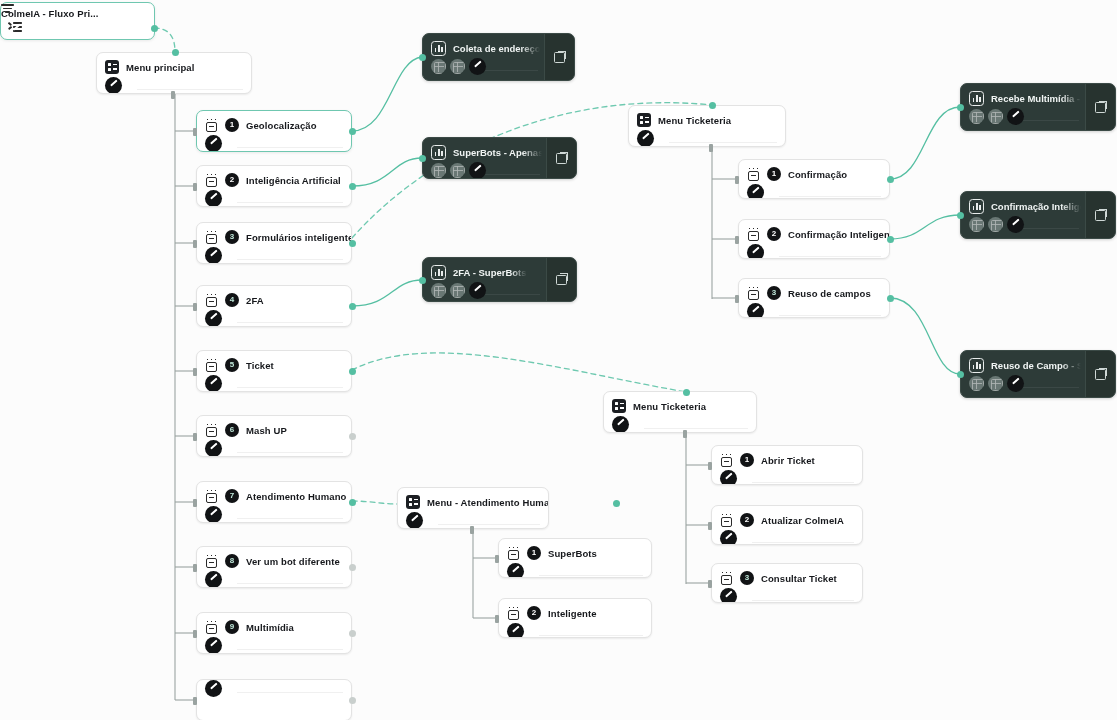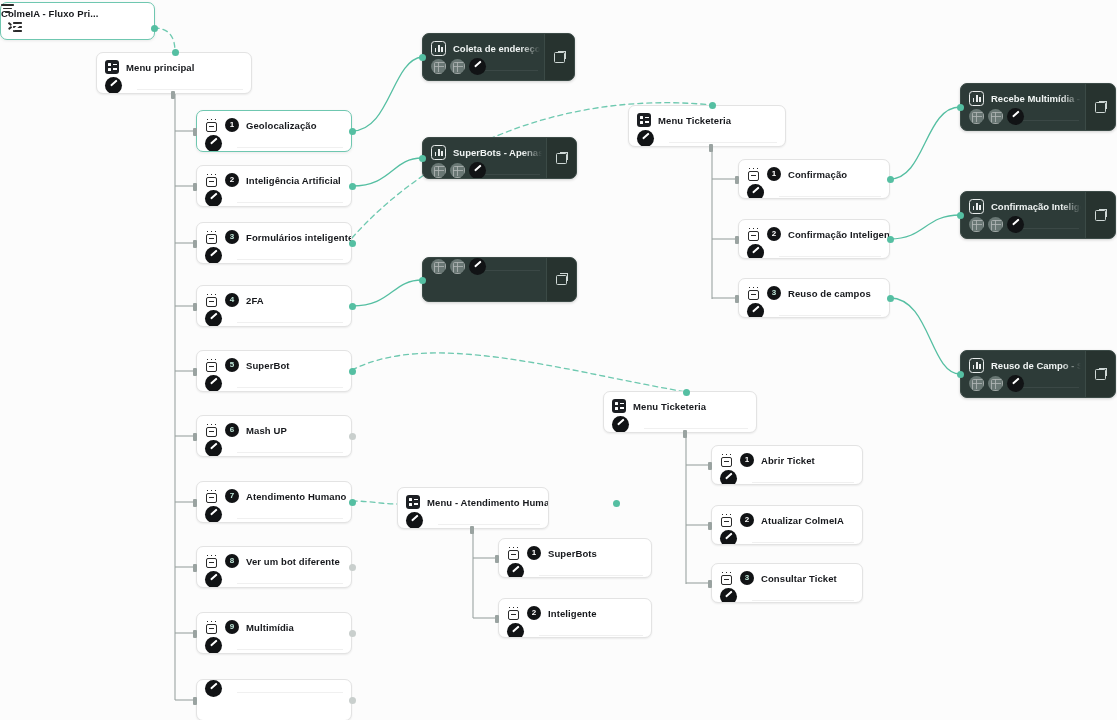--- a/index.html
+++ b/index.html
@@ -402,21 +402,21 @@
           <span class="pencil"></span>
         </div>
       </div>
       <div class="node" style="left: 196px; top: 350px; width: 156px; height: 42px;">
         <div class="row1">
           <span class="glyph-step">
             <span class="dots"></span>
             <span class="bx"></span>
           </span>
           <span class="badge">5</span>
-          <span class="ttl">SuperBot</span>
+          <span class="ttl">Ticket</span>
         </div>
         <div class="row2">
           <span class="pencil"></span>
         </div>
       </div>
       <div class="node" style="left: 196px; top: 415px; width: 156px; height: 42px;">
         <div class="row1">
           <span class="glyph-step">
             <span class="dots"></span>
             <span class="bx"></span>
@@ -609,20 +609,28 @@
         <div class="drow2">
           <span class="chip"></span>
           <span class="chip"></span>
           <span class="pencil"></span>
         </div>
         <div class="dbar">
           <span class="ext"></span>
         </div>
       </div>
       <div class="dnode" style="left: 422px; top: 257px; width: 155px; height: 45px;">
+        <div class="drow1">
+          <span class="glyph-chart">
+            <i></i>
+            <i></i>
+            <i></i>
+          </span>
+          <span class="dttl">2FA - SuperBots</span>
+        </div>
         <div class="drow2">
           <span class="chip"></span>
           <span class="chip"></span>
           <span class="pencil"></span>
         </div>
         <div class="dbar">
           <span class="ext"></span>
         </div>
       </div>
       <div class="dnode" style="left: 960px; top: 83px; width: 156px; height: 48px;">

